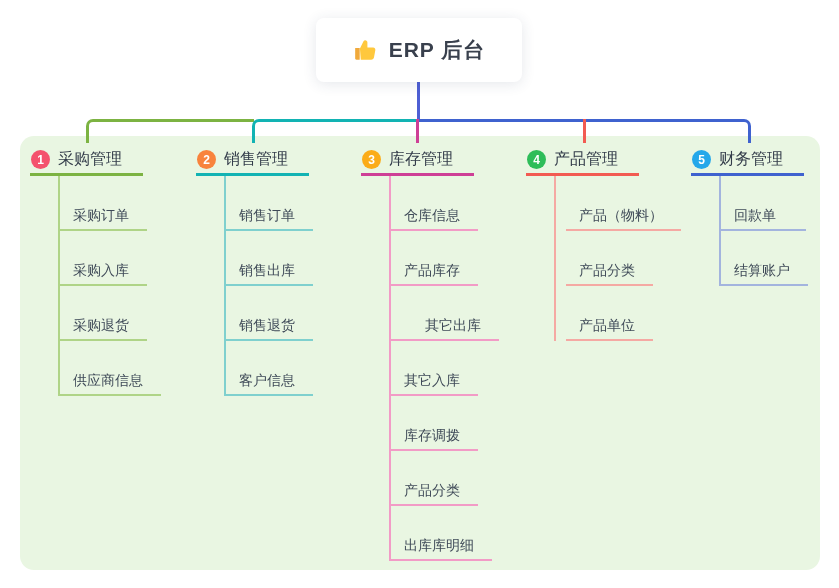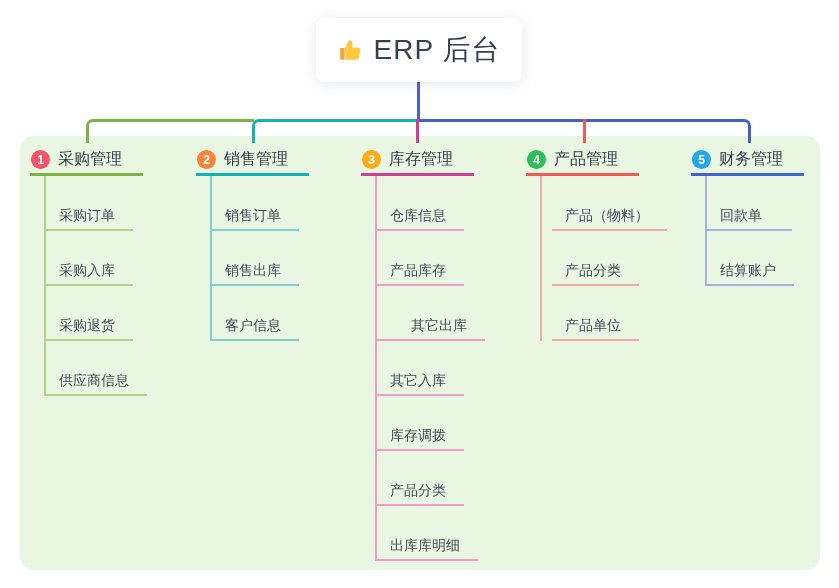--- a/index.html
+++ b/index.html
@@ -2,21 +2,21 @@
 <html><head>
 <meta charset="utf-8">
 <style>
   html,body{margin:0;padding:0;background:#ffffff;font-family:"Liberation Sans","DejaVu Sans",sans-serif;}
   .canvas{position:relative;width:839px;height:588px;background:#ffffff;overflow:hidden;}
 
   
   .root{position:absolute;left:316px;top:18px;width:206px;height:64px;background:#ffffff;
         border-radius:8px;box-shadow:0 2px 14px rgba(40,60,90,.12);display:flex;align-items:center;
         justify-content:center;gap:10px;z-index:3;cursor:pointer;}
-  .root-label{font-size:28px;color:#39404d;font-weight:400;letter-spacing:1px;}
+  .root-label{font-size:21px;color:#39404d;font-weight:700;letter-spacing:1px;}
   .thumb{display:flex;align-items:center;}
 
   
   .trunk{position:absolute;left:417px;top:82px;width:3px;height:38px;}
   .elbow{position:absolute;box-sizing:border-box;}
   #elbow-0{left:86px;top:119px;width:168px;height:24px;border-top:3px solid;border-left:3px solid;border-top-left-radius:7px;}
   #elbow-1{left:252px;top:119px;width:166px;height:24px;border-top:3px solid;border-left:3px solid;border-top-left-radius:7px;}
   #elbow-4{left:417px;top:119px;width:334px;height:24px;border-top:3px solid;border-right:3px solid;border-top-right-radius:7px;}
   #elbow-2{left:416px;top:119px;width:3px;height:24px;z-index:2;}
   #elbow-3{left:583px;top:119px;width:3px;height:24px;}
@@ -24,21 +24,21 @@
   
   .panel{position:absolute;left:20px;top:136px;width:800px;height:434px;border-radius:14px;}
 
   
   .branch{position:absolute;top:146px;width:160px;}
   .branch-header{display:flex;align-items:center;gap:8px;height:27px;border-bottom:3px solid;
                  width:112px;padding-left:1px;cursor:pointer;}
   .badge{width:19px;height:19px;border-radius:50%;color:#fff;font-size:12px;font-weight:bold;
          display:flex;align-items:center;justify-content:center;flex:0 0 19px;}
   .branch-label{font-size:16px;color:#333c4a;font-weight:500;white-space:nowrap;}
-  .children{margin-left:14px;border-left:2px solid;}
+  .children{margin-left:28px;border-left:2px solid;}
   .child-row{height:55px;display:flex;align-items:flex-end;border-bottom:2px solid;
              width:max-content;min-width:85px;padding:0 18px 4px 13px;box-sizing:border-box;
              font-size:14px;color:#3f4a58;white-space:nowrap;cursor:pointer;}
 </style>
 </head>
 <body>
 
 <div class="canvas">
 
   <div class="root">
@@ -75,20 +75,21 @@
         </div>
       </div>
       <div class="branch" style="left: 196px;">
         <div class="branch-header" style="border-bottom-color: rgb(18, 179, 179);">
           <span class="badge" style="background: rgb(248, 131, 60);">2</span>
           <span class="branch-label">销售管理</span>
         </div>
         <div class="children" style="border-left-color: rgb(127, 208, 206);">
           <div class="child-row" style="border-bottom-color: rgb(127, 208, 206); padding-left: 13px;">销售订单</div>
           <div class="child-row" style="border-bottom-color: rgb(127, 208, 206);">销售出库</div>
+          <div class="child-row" style="border-bottom-color: rgb(127, 208, 206);">销售退货</div>
           <div class="child-row" style="border-bottom-color: rgb(127, 208, 206);">客户信息</div>
         </div>
       </div>
       <div class="branch" style="left: 361px;">
         <div class="branch-header" style="border-bottom-color: rgb(206, 63, 150);">
           <span class="badge" style="background: rgb(251, 172, 24);">3</span>
           <span class="branch-label">库存管理</span>
         </div>
         <div class="children" style="border-left-color: rgb(242, 155, 198);">
           <div class="child-row" style="border-bottom-color: rgb(242, 155, 198);">仓库信息</div>

